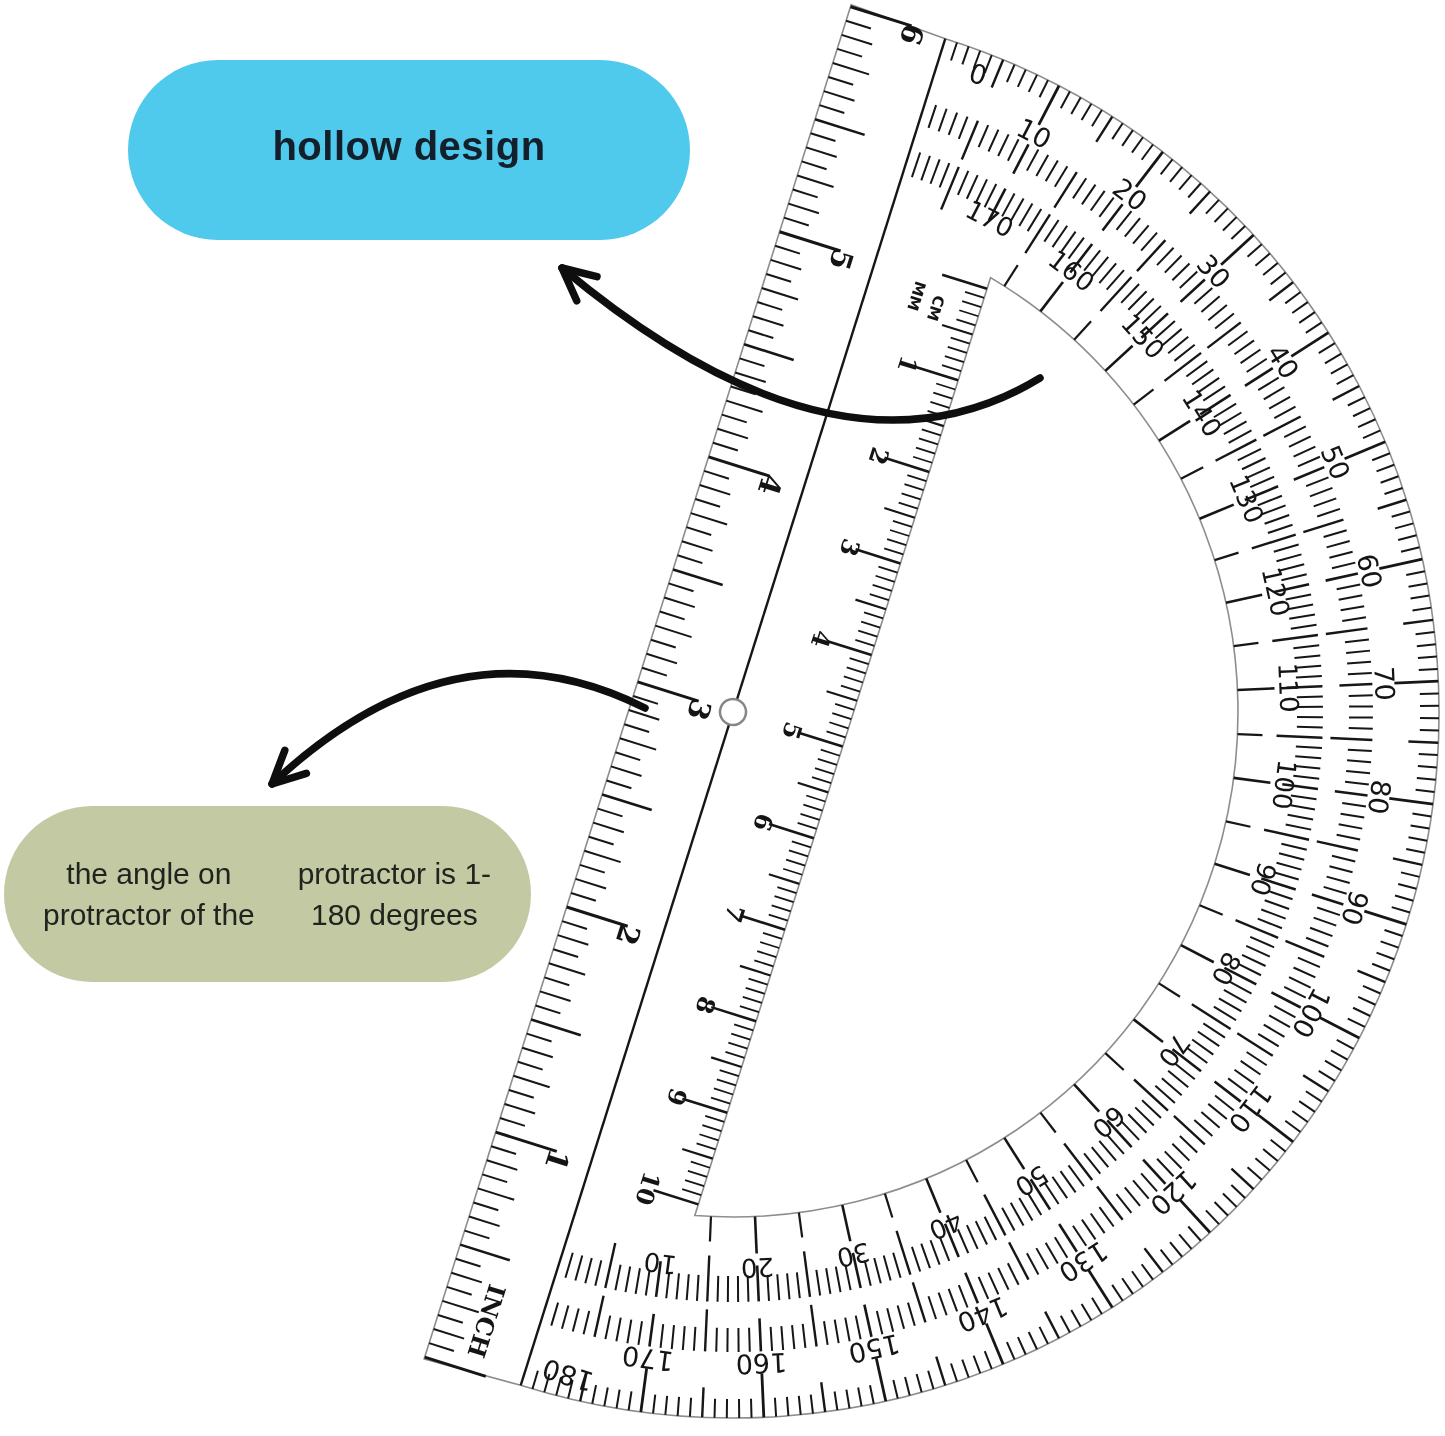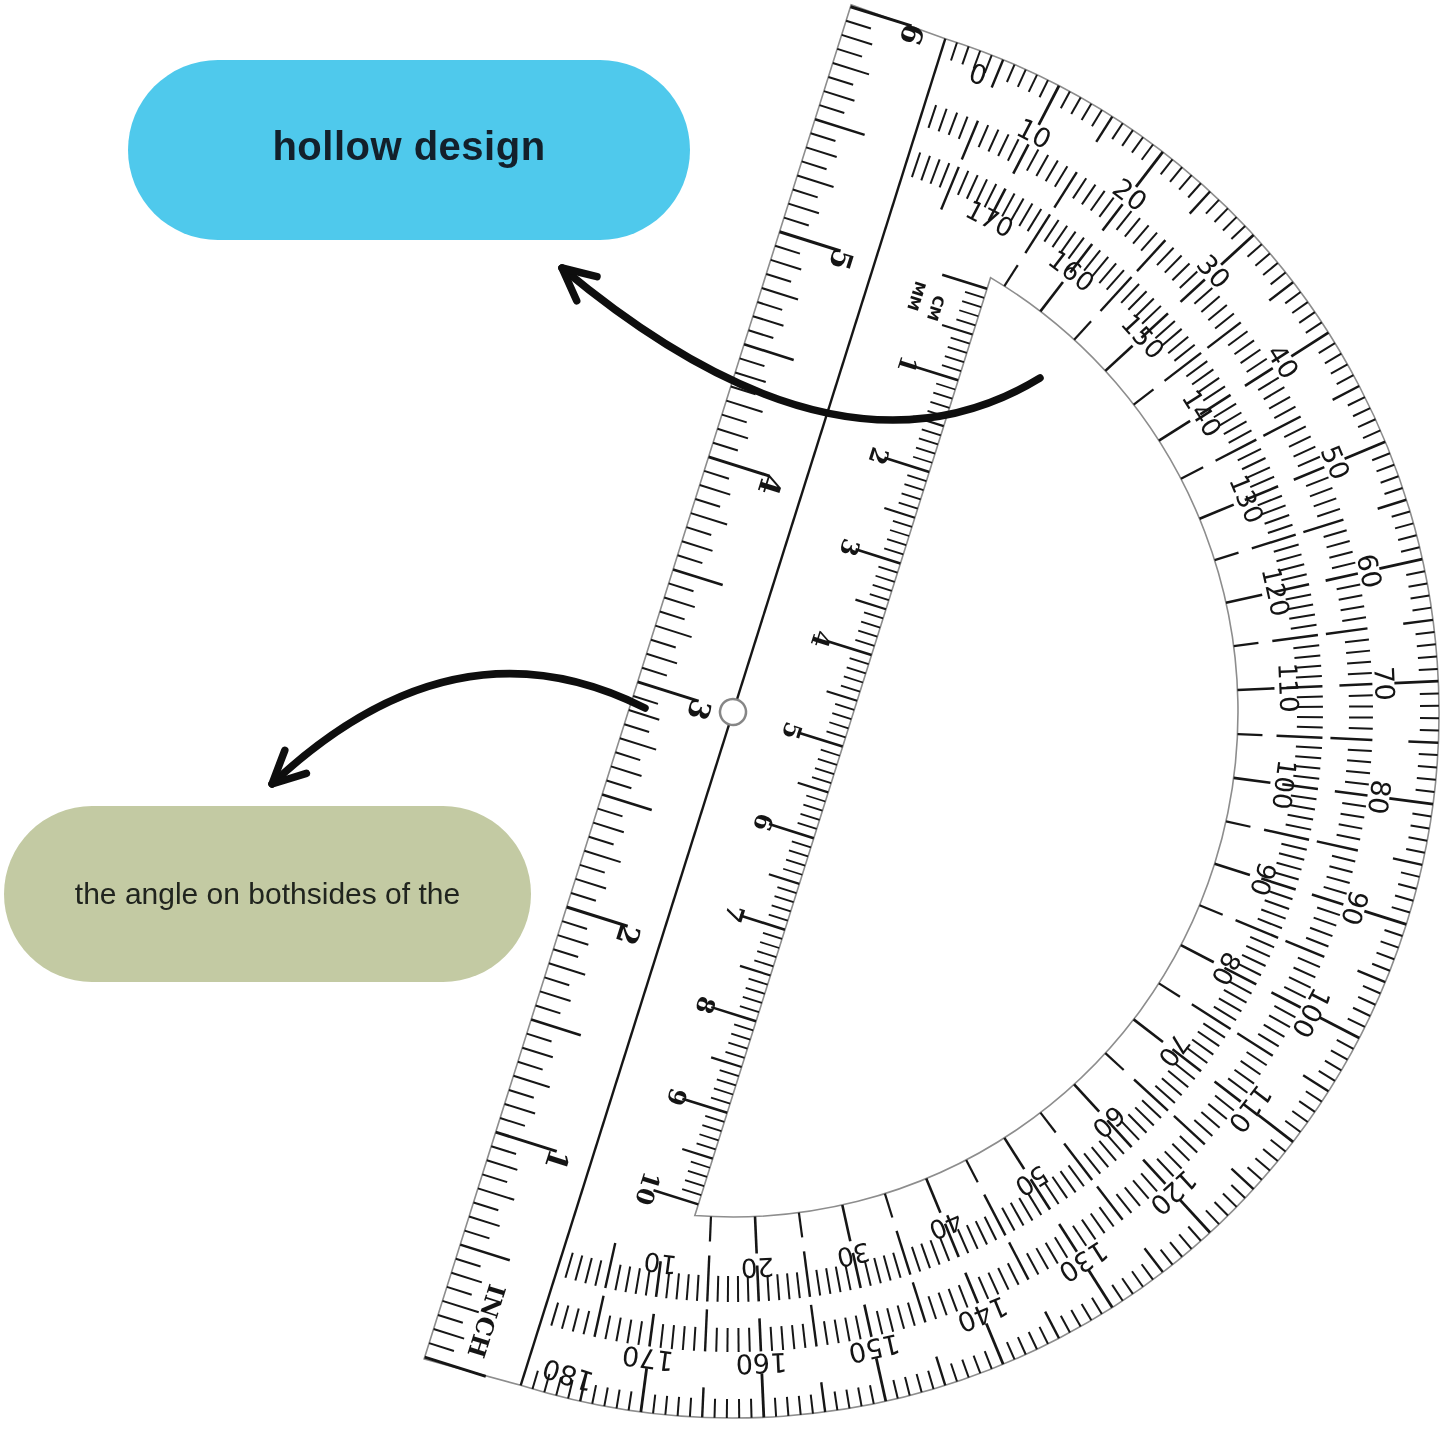--- a/index.html
+++ b/index.html
@@ -878,16 +878,17 @@
       <path id="arrow2" d="M 645 708 Q 455 612 272 784" fill="none" stroke="#0e0e0e" stroke-width="7.5" stroke-linecap="round"></path>
       <path id="arrow2-head" fill="none" stroke="#0e0e0e" stroke-width="7.5" stroke-linecap="round" stroke-linejoin="round" d="M 306.4 773.3 L 272 784 L 284.8 750.3"></path>
     </g>
   </svg>
 
   <div class="bubble" id="hollow-callout" style="background: rgb(79, 201, 236);">
     <div class="title">hollow design</div>
   </div>
 
   <div class="bubble" id="measuring-callout" style="background: rgb(195, 202, 163);">
-    <div class="line">the angle on bothsides of the</div>
+    <div class="line">the angle on protractor of the</div>
+    <div class="line">protractor is 1-180 degrees</div>
   </div>
 
 </div>
 
 </body></html>

